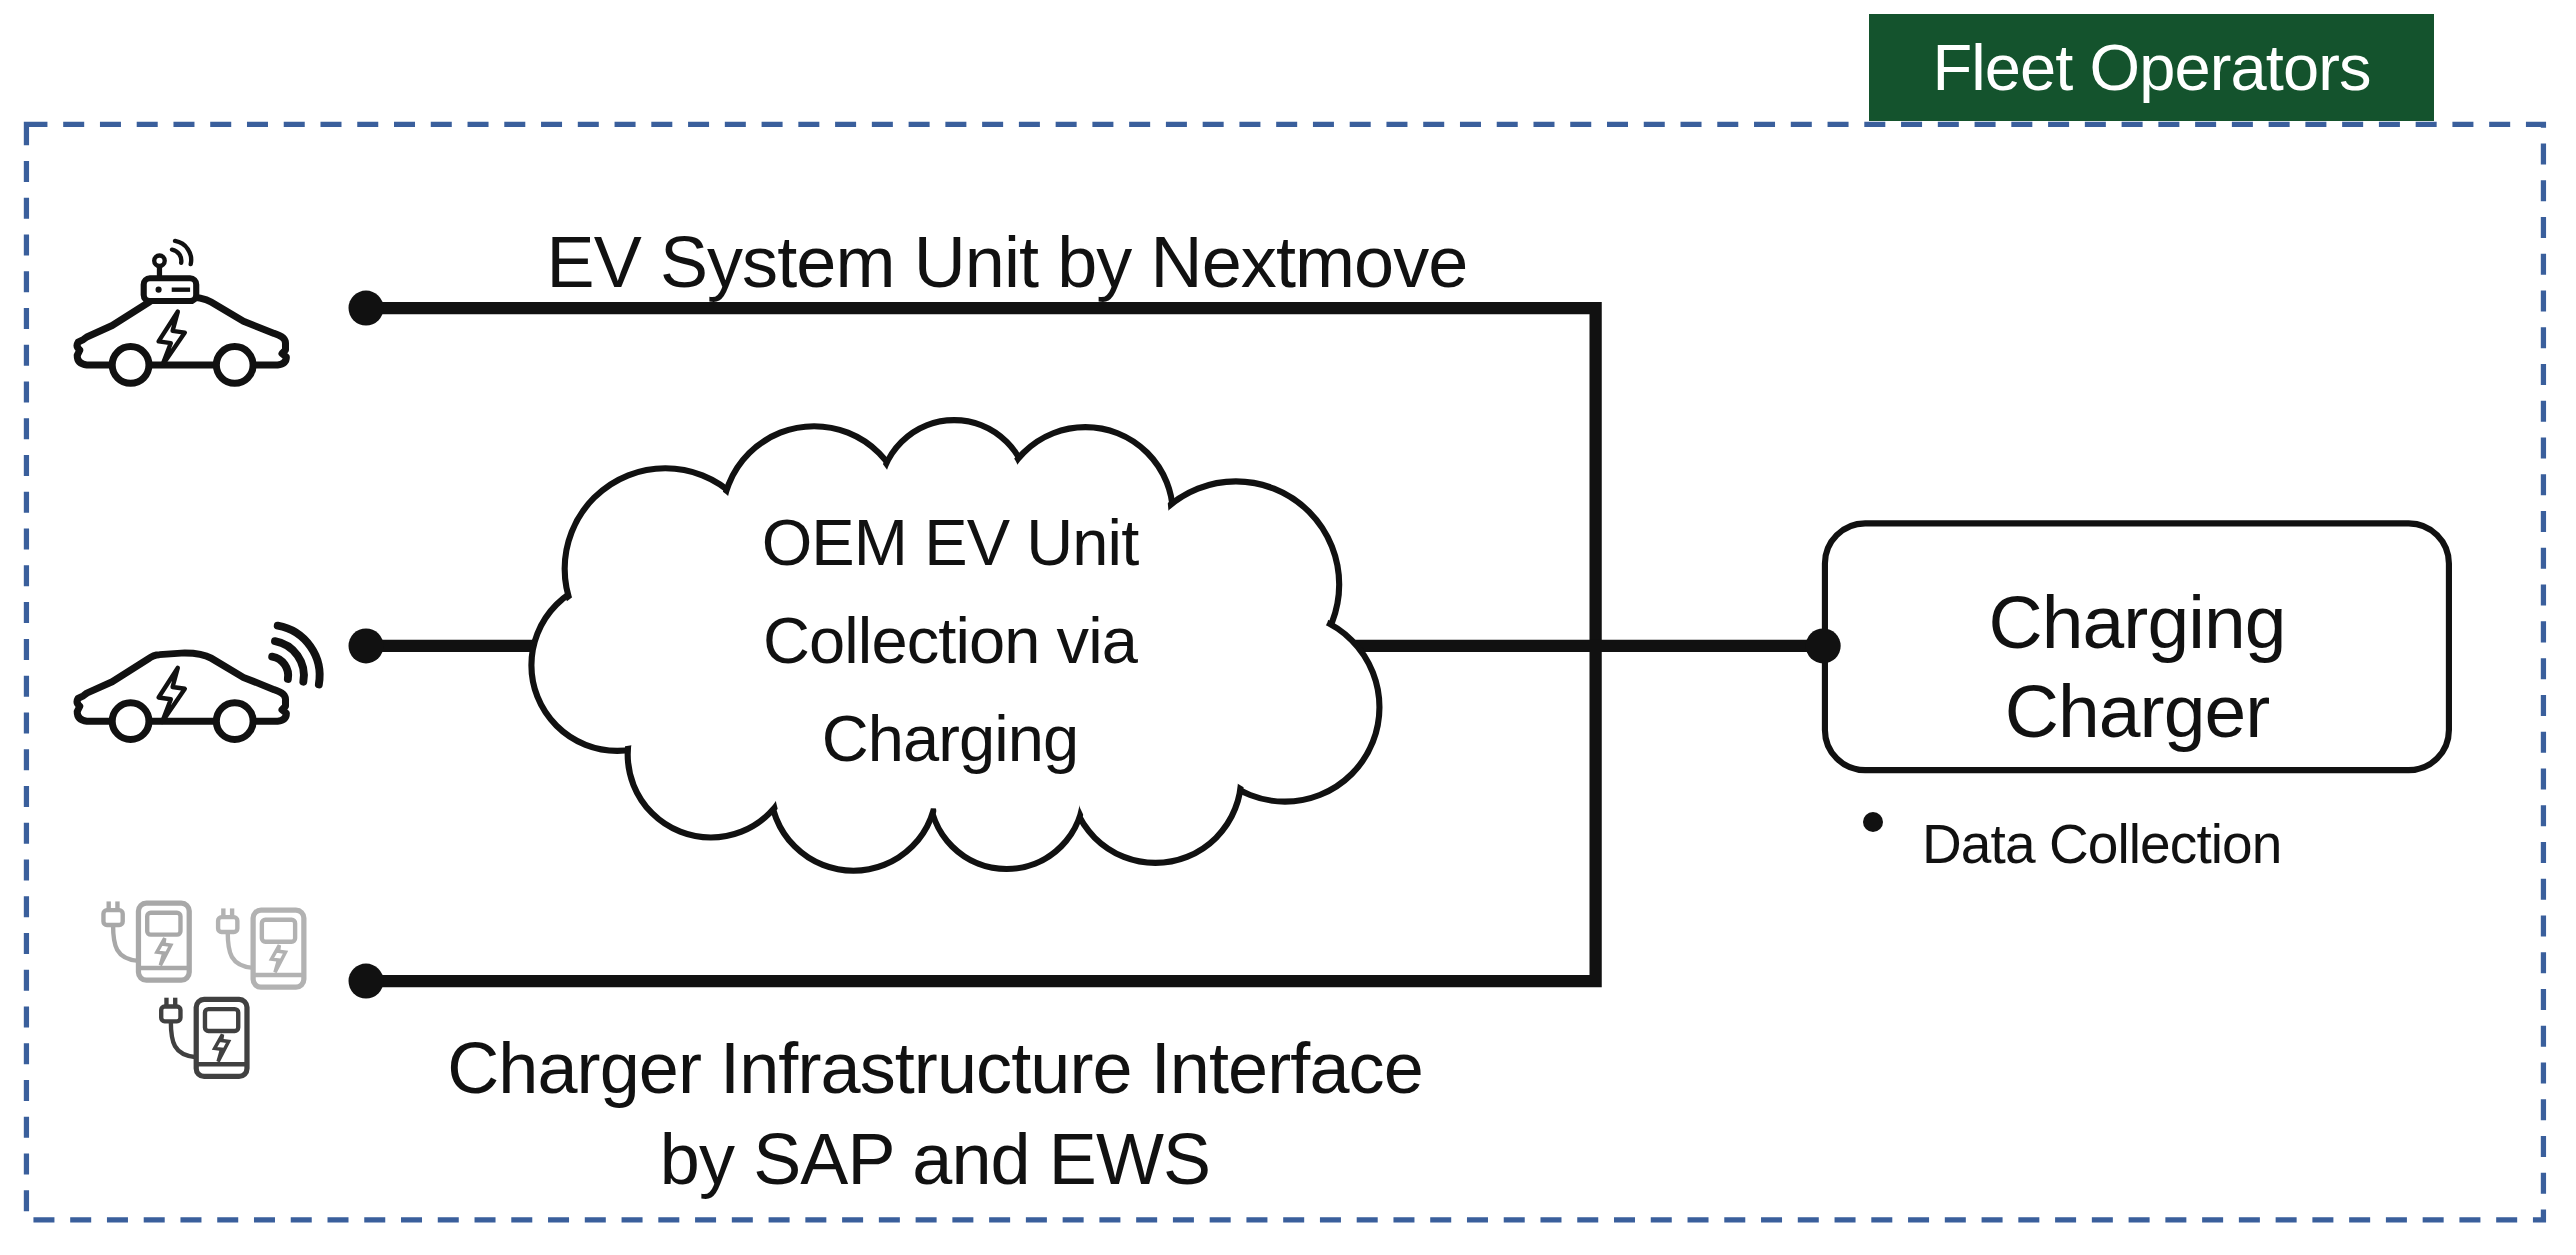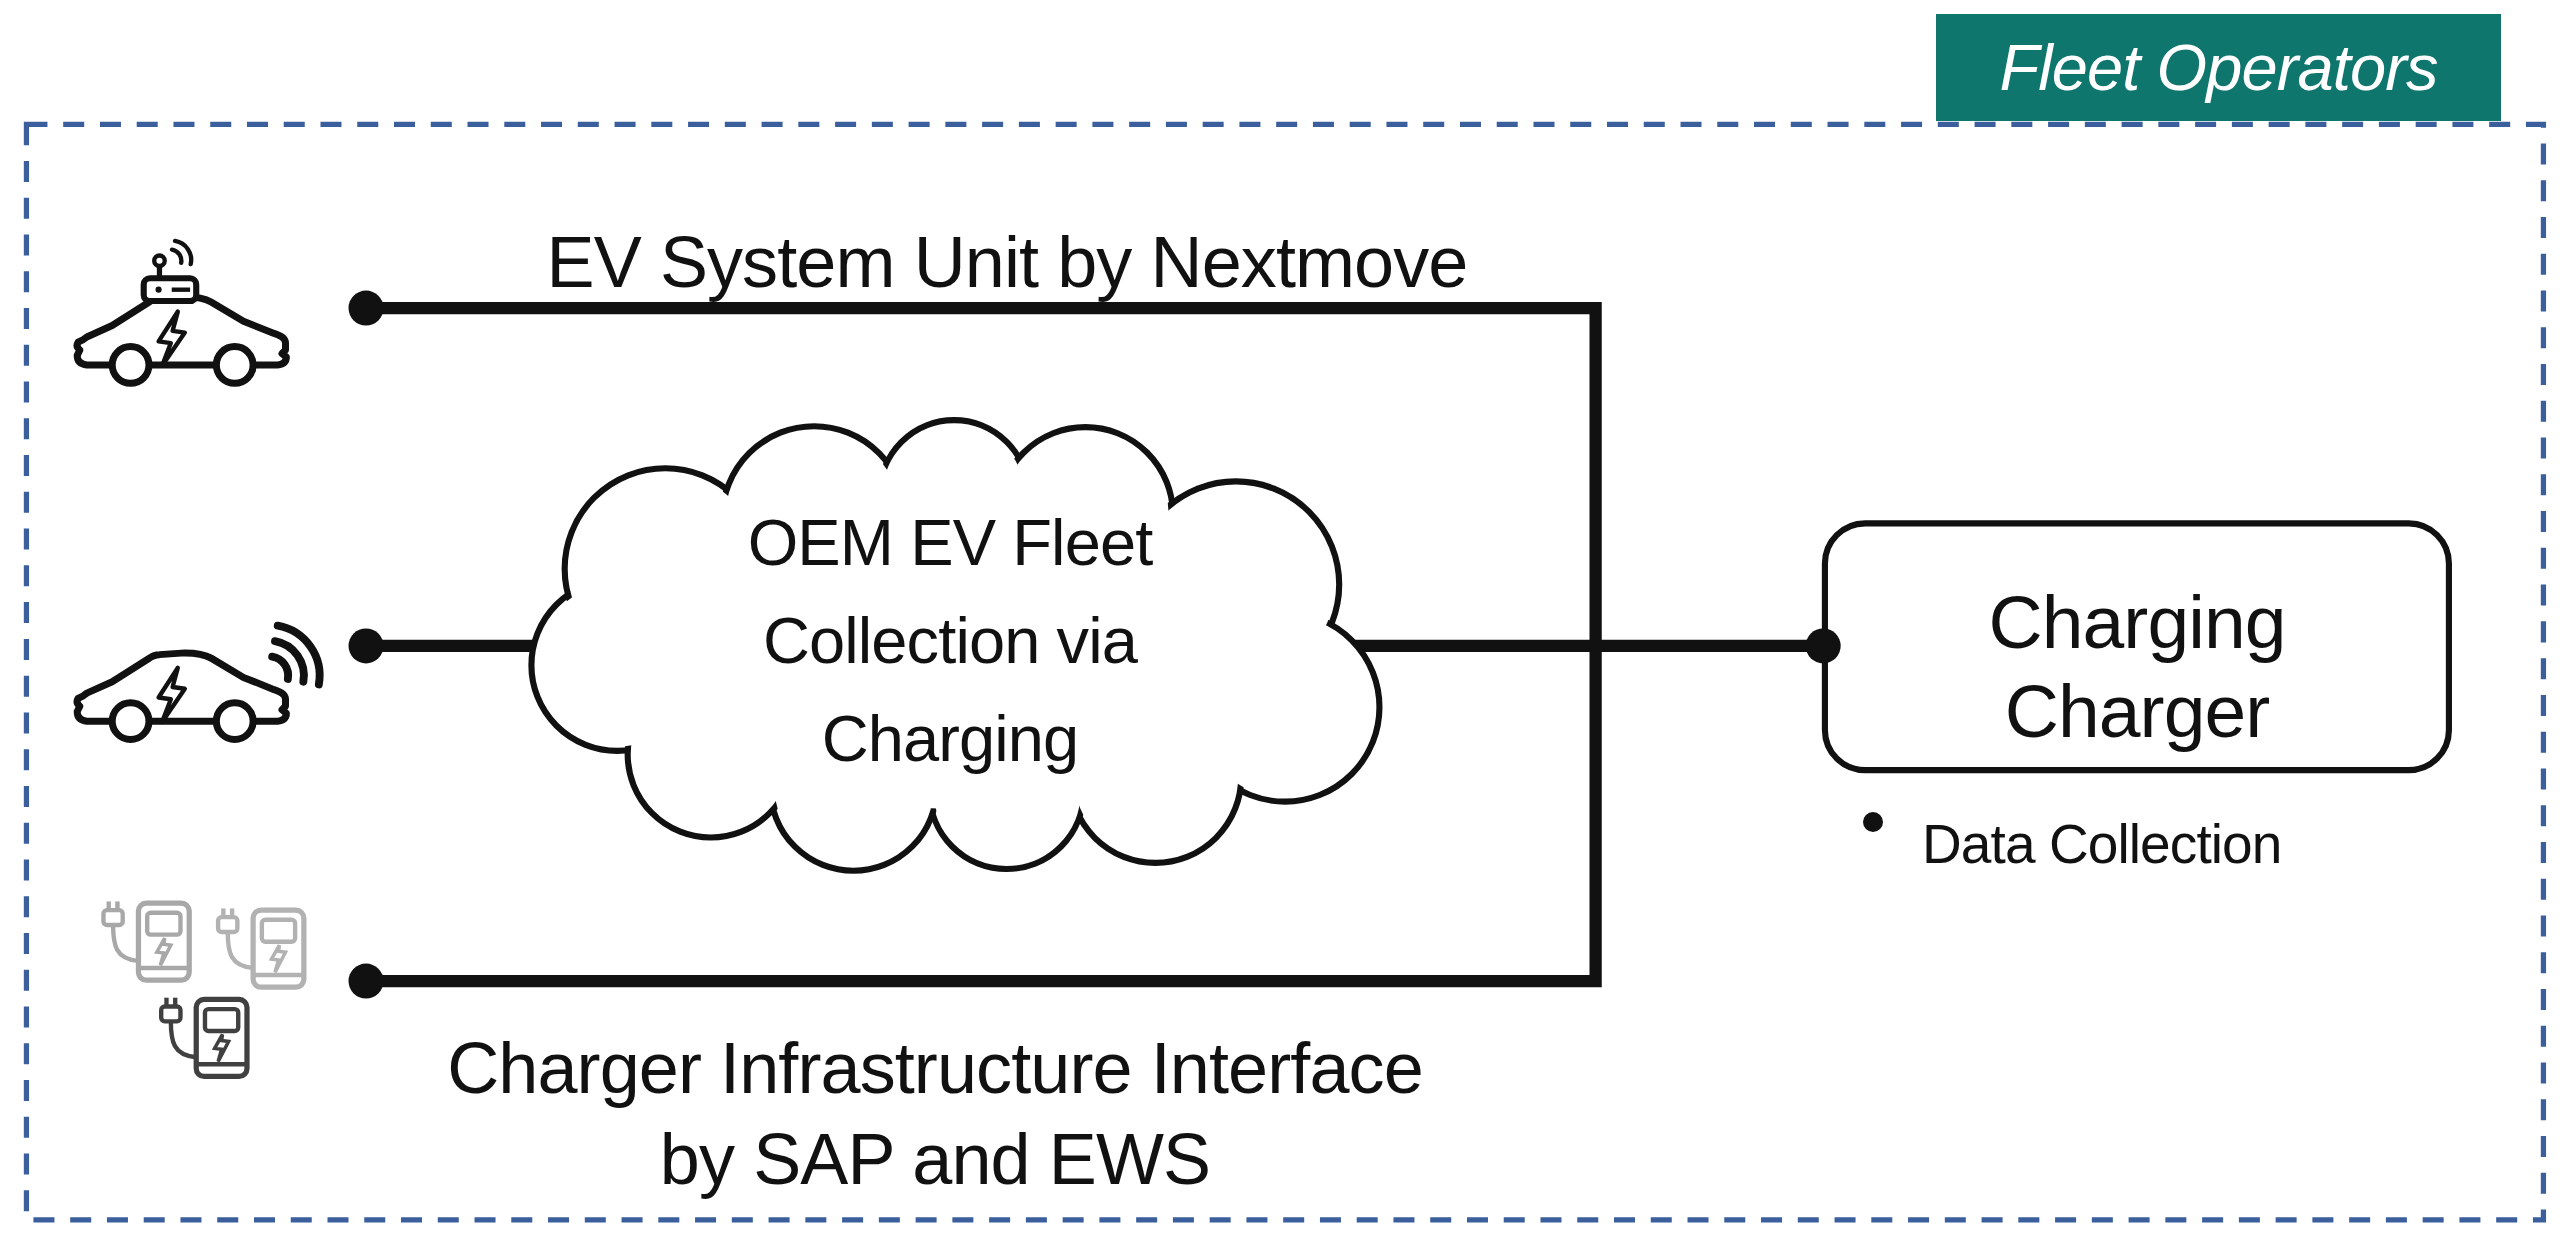--- a/index.html
+++ b/index.html
@@ -6,22 +6,22 @@
   .canvas{
     position:relative;width:2576px;height:1255px;background:#ffffff;overflow:hidden;
     font-family:"Liberation Sans", sans-serif;color:#111;
   }
   .canvas svg{position:absolute;left:0;top:0;}
   .txt{position:absolute;transform:translate(-50%,-50%);text-align:center;color:#111;letter-spacing:-0.9px;}
   .label-lg{font-size:72px;line-height:91px;white-space:nowrap;}
   .cloud-text{font-size:65px;line-height:98px;white-space:nowrap;}
   .box-title{font-size:75px;line-height:89px;font-weight:400;white-space:nowrap;margin-top:19px;}
   .fleet-box{
-    position:absolute;left:1936px;top:14px;width:565px;height:107px;background:#0f766e;
-    display:flex;align-items:center;justify-content:center;font-style:italic;
+    position:absolute;left:1869px;top:14px;width:565px;height:107px;background:#14532d;
+    display:flex;align-items:center;justify-content:center;
   }
   .fleet-box span{color:#fff;font-size:65px;letter-spacing:-0.9px;white-space:nowrap;}
   .bullets{position:absolute;left:1863px;top:812px;display:flex;flex-direction:column;}
   .bullet-row{display:flex;align-items:flex-start;height:85px;}
   .bullet-dot{width:20px;height:20px;border-radius:50%;background:#111;flex:0 0 auto;}
   .bullet-row span.bt{margin-left:39px;font-size:55px;letter-spacing:-0.9px;white-space:nowrap;}
   .blk{display:block;}
 </style>
 </head>
 <body>
@@ -133,21 +133,21 @@
     </g>
   </svg>
 
   <div class="fleet-box">
     <span>Fleet Operators</span>
   </div>
 
   <div class="txt label-lg" style="left:1007px;top:262px;">EV System Unit by Nextmove</div>
 
   <div class="txt cloud-text" style="left:950px;top:641px;">
-    <span class="blk">OEM EV Fleet</span>
+    <span class="blk">OEM EV Unit</span>
     <span class="blk">Collection via</span>
     <span class="blk">Charging</span>
   </div>
 
   <div class="txt box-title" style="left:2137px;top:648px;">
     <span class="blk">Charging</span>
     <span class="blk">Charger</span>
   </div>
 
   <div class="bullets">

